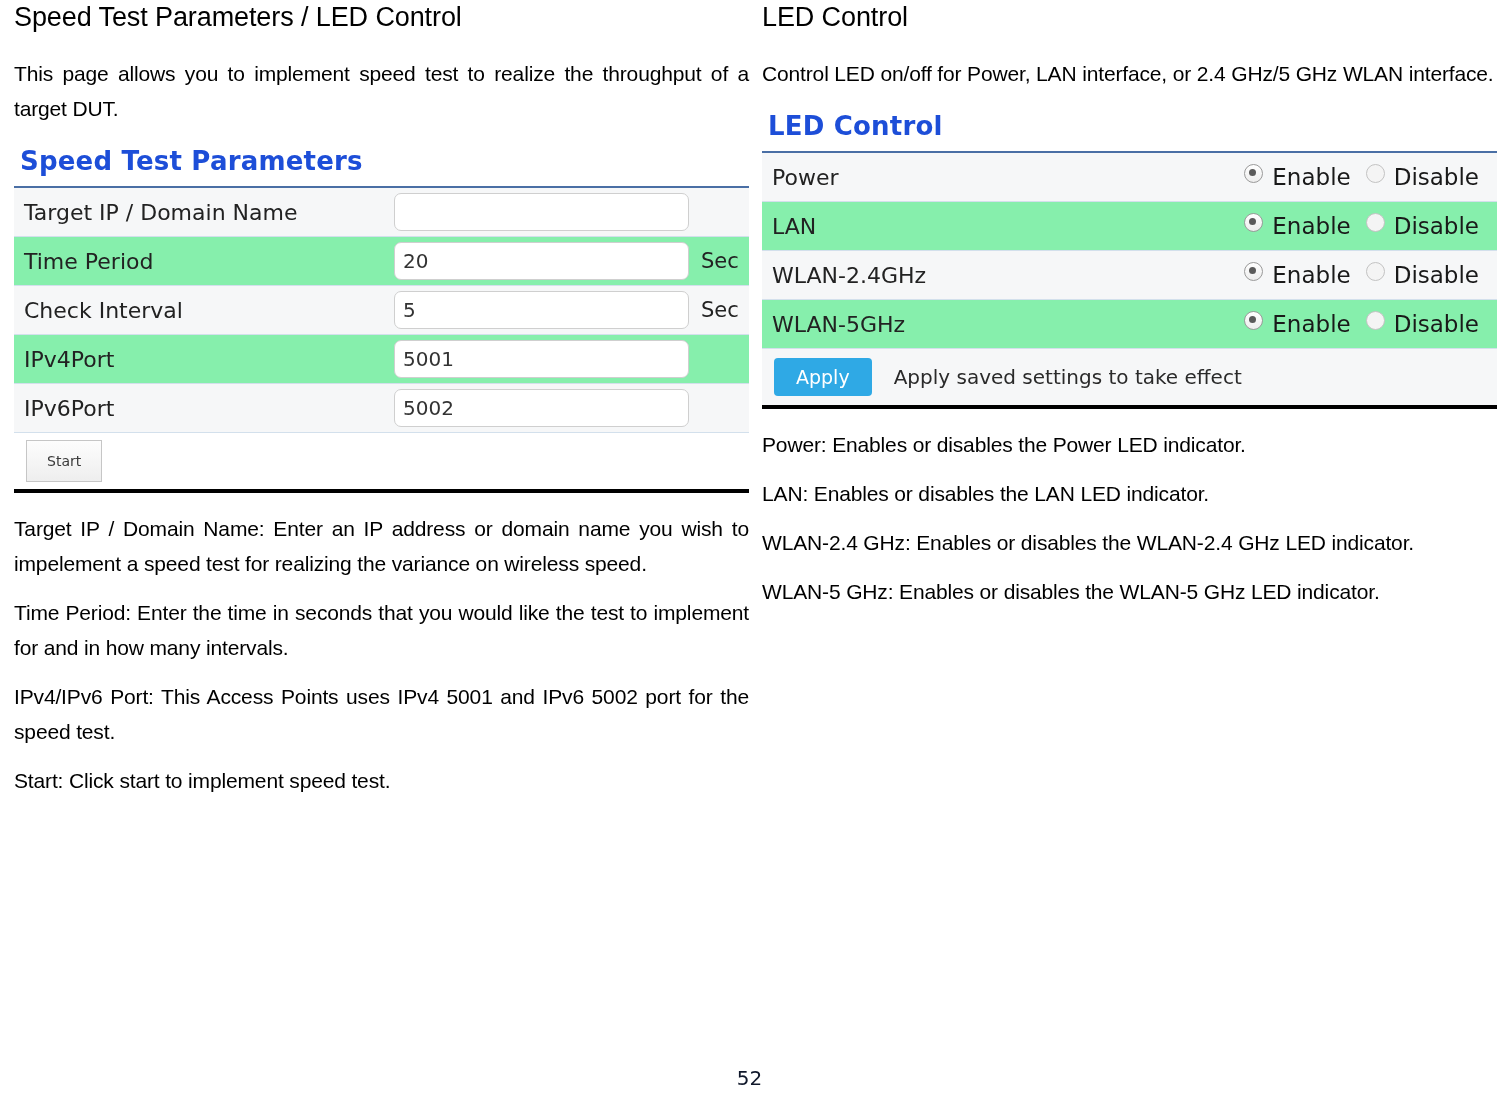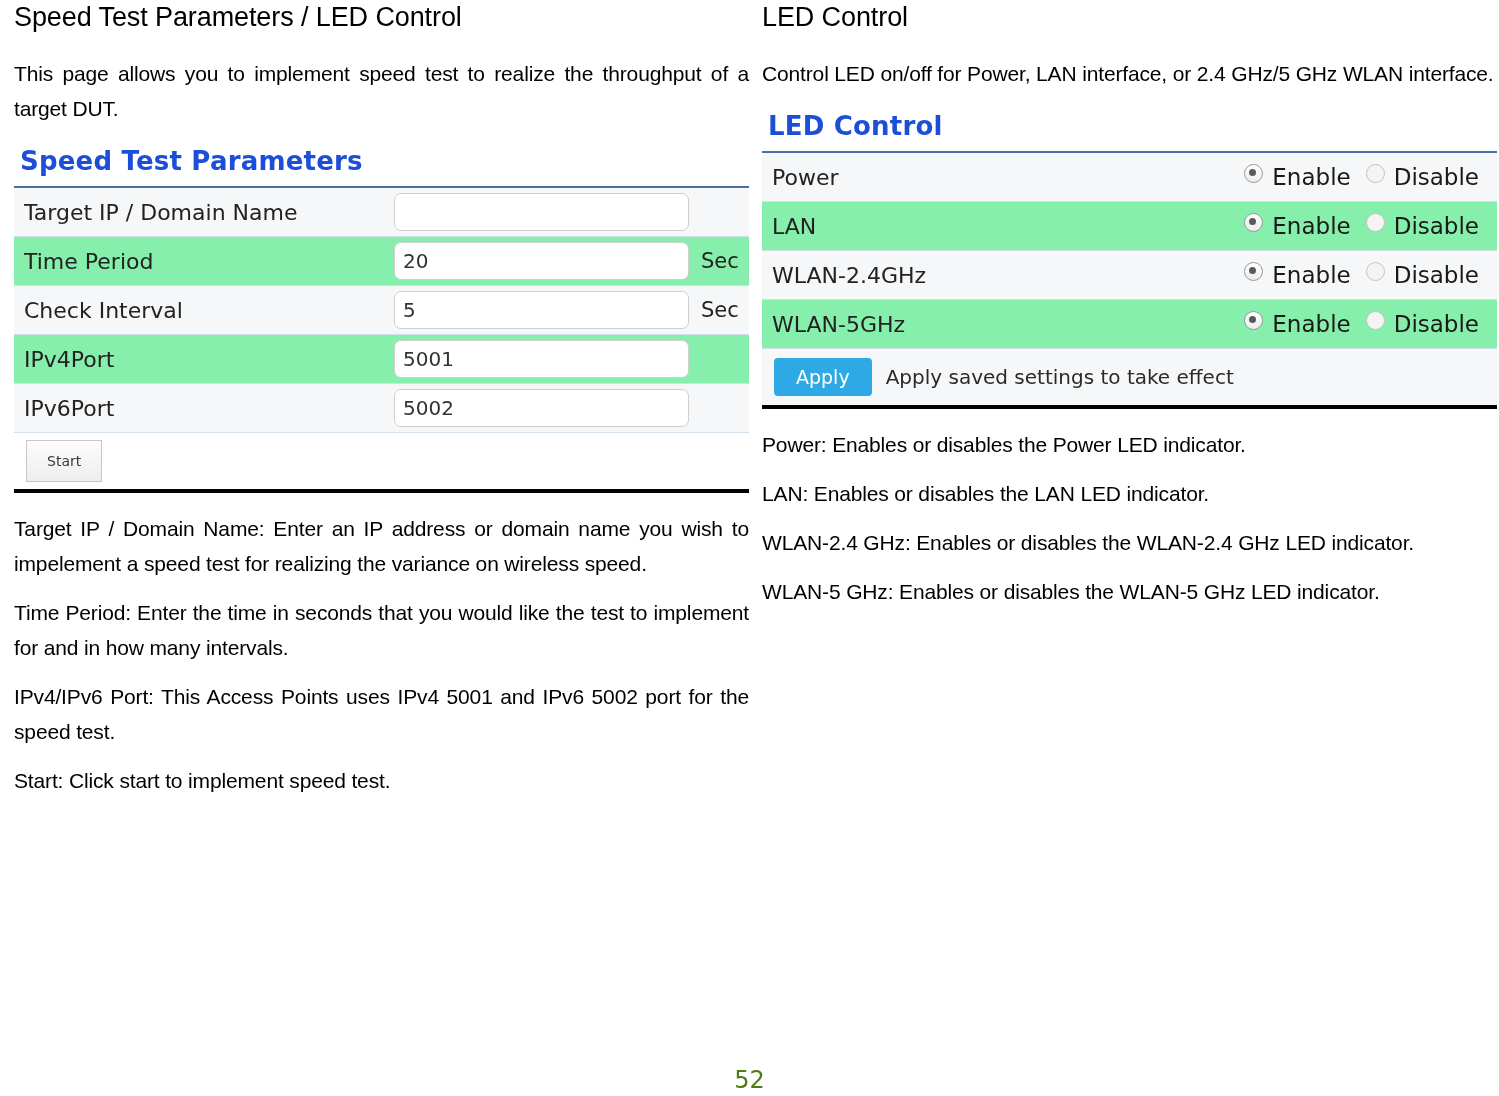--- a/index.html
+++ b/index.html
@@ -169,34 +169,34 @@
     border-radius: 4px;
     font-family: "DejaVu Sans", sans-serif;
     font-size: 19px;
     padding: 8px 22px;
     margin-left: 10px;
     cursor: pointer;
   }
   .apply-note {
     font-size: 20px;
     color: #2a2a2a;
-    margin-left: 14px;
+    margin-left: 22px;
     white-space: nowrap;
   }
 
   
   .page-number {
     position: absolute;
     left: 0;
     right: 0;
     top: 1066px;
     text-align: center;
-    font-size: 24px;
-    font-family: "DejaVu Sans", sans-serif;
-    color: #4d7c0f;
+    font-size: 20px;
+    font-family: "DejaVu Sans", sans-serif;
+    color: #0f172a;
   }
 </style>
 </head>
 <body>
 
 <div class="page">
 
   <div class="col col-left">
 
     <h1 class="doc-heading">Speed Test Parameters / LED Control</h1>

